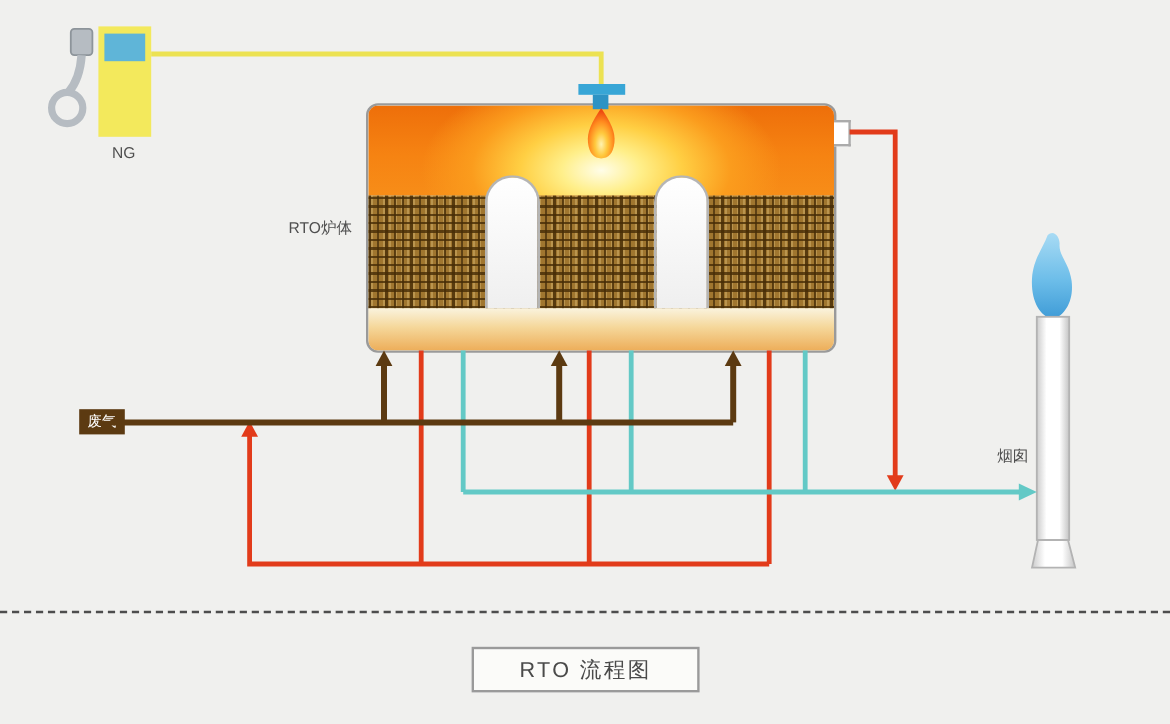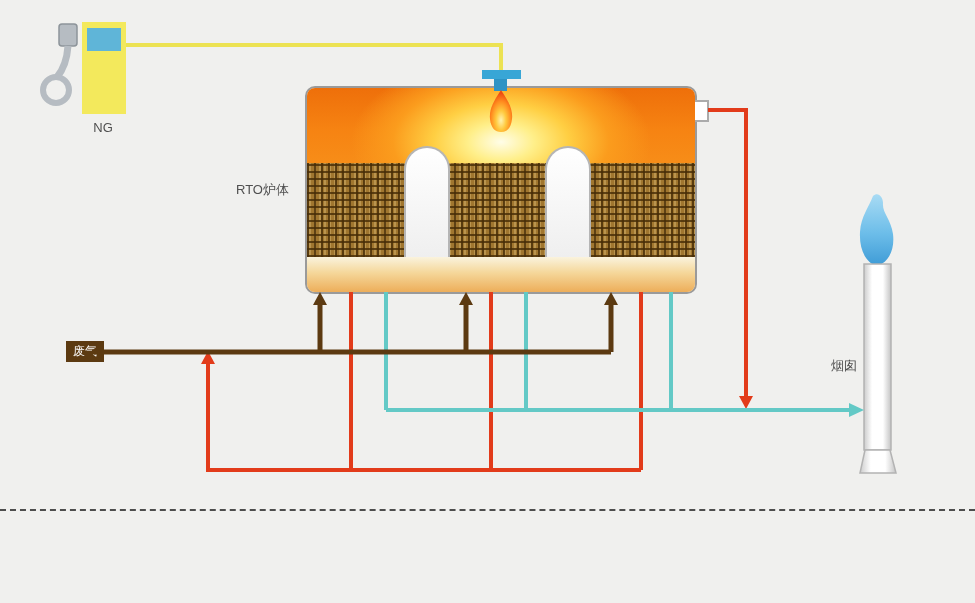--- a/index.html
+++ b/index.html
@@ -8,22 +8,22 @@
     background:#f0f0ee; font-family:"Liberation Sans", sans-serif;
   }
 
   
   .pump-body { position:absolute; left:82px; top:22px; width:44px; height:92px; background:#f3e95c; }
   .pump-screen { position:absolute; left:5px; top:6px; width:34px; height:23px; background:#5fb5d8; }
 
   
   .label { position:absolute; color:#4f4f4f; font-size:13px; line-height:1; }
   .ng-label { left:80px; top:121px; width:46px; text-align:center; }
-  .furnace-label { left:236px; top:183px; width:62px; text-align:left; }
-  .chimney-label { left:831px; top:359px; }
+  .furnace-label { left:236px; top:183px; width:62px; text-align:center; }
+  .chimney-label { left:831px; top:373px; }
 
   .waste-tag {
     position:absolute; left:66px; top:341px; width:38px; height:21px;
     background:#5c3a11; color:#ffffff; font-size:12px;
     display:flex; align-items:center; justify-content:center;
   }
 
   
   .furnace {
     position:absolute; left:305px; top:86px; width:392px; height:208px;
@@ -91,20 +91,23 @@
     <div class="arch arch-right"></div>
   </div>
   <div class="port"></div>
   <div class="label furnace-label">RTO炉体</div>
 
   <div class="waste-tag">废气</div>
 
   <div class="label chimney-label">烟囱</div>
 
   <div class="separator"></div>
+  <div class="title-box">
+    <span>RTO 流程图</span>
+  </div>
 
   <svg class="pipes" viewBox="0 0 975 603" xmlns="http://www.w3.org/2000/svg">
     <defs>
       <radialGradient id="flameOrange" cx="0.5" cy="0.72" r="0.65">
         <stop offset="0" stop-color="#fff3b0"></stop>
         <stop offset="0.35" stop-color="#ffc93e"></stop>
         <stop offset="0.7" stop-color="#ff8a1e"></stop>
         <stop offset="1" stop-color="#ee4a10"></stop>
       </radialGradient>
       <linearGradient id="flameBlue" x1="0" y1="0" x2="0" y2="1">

